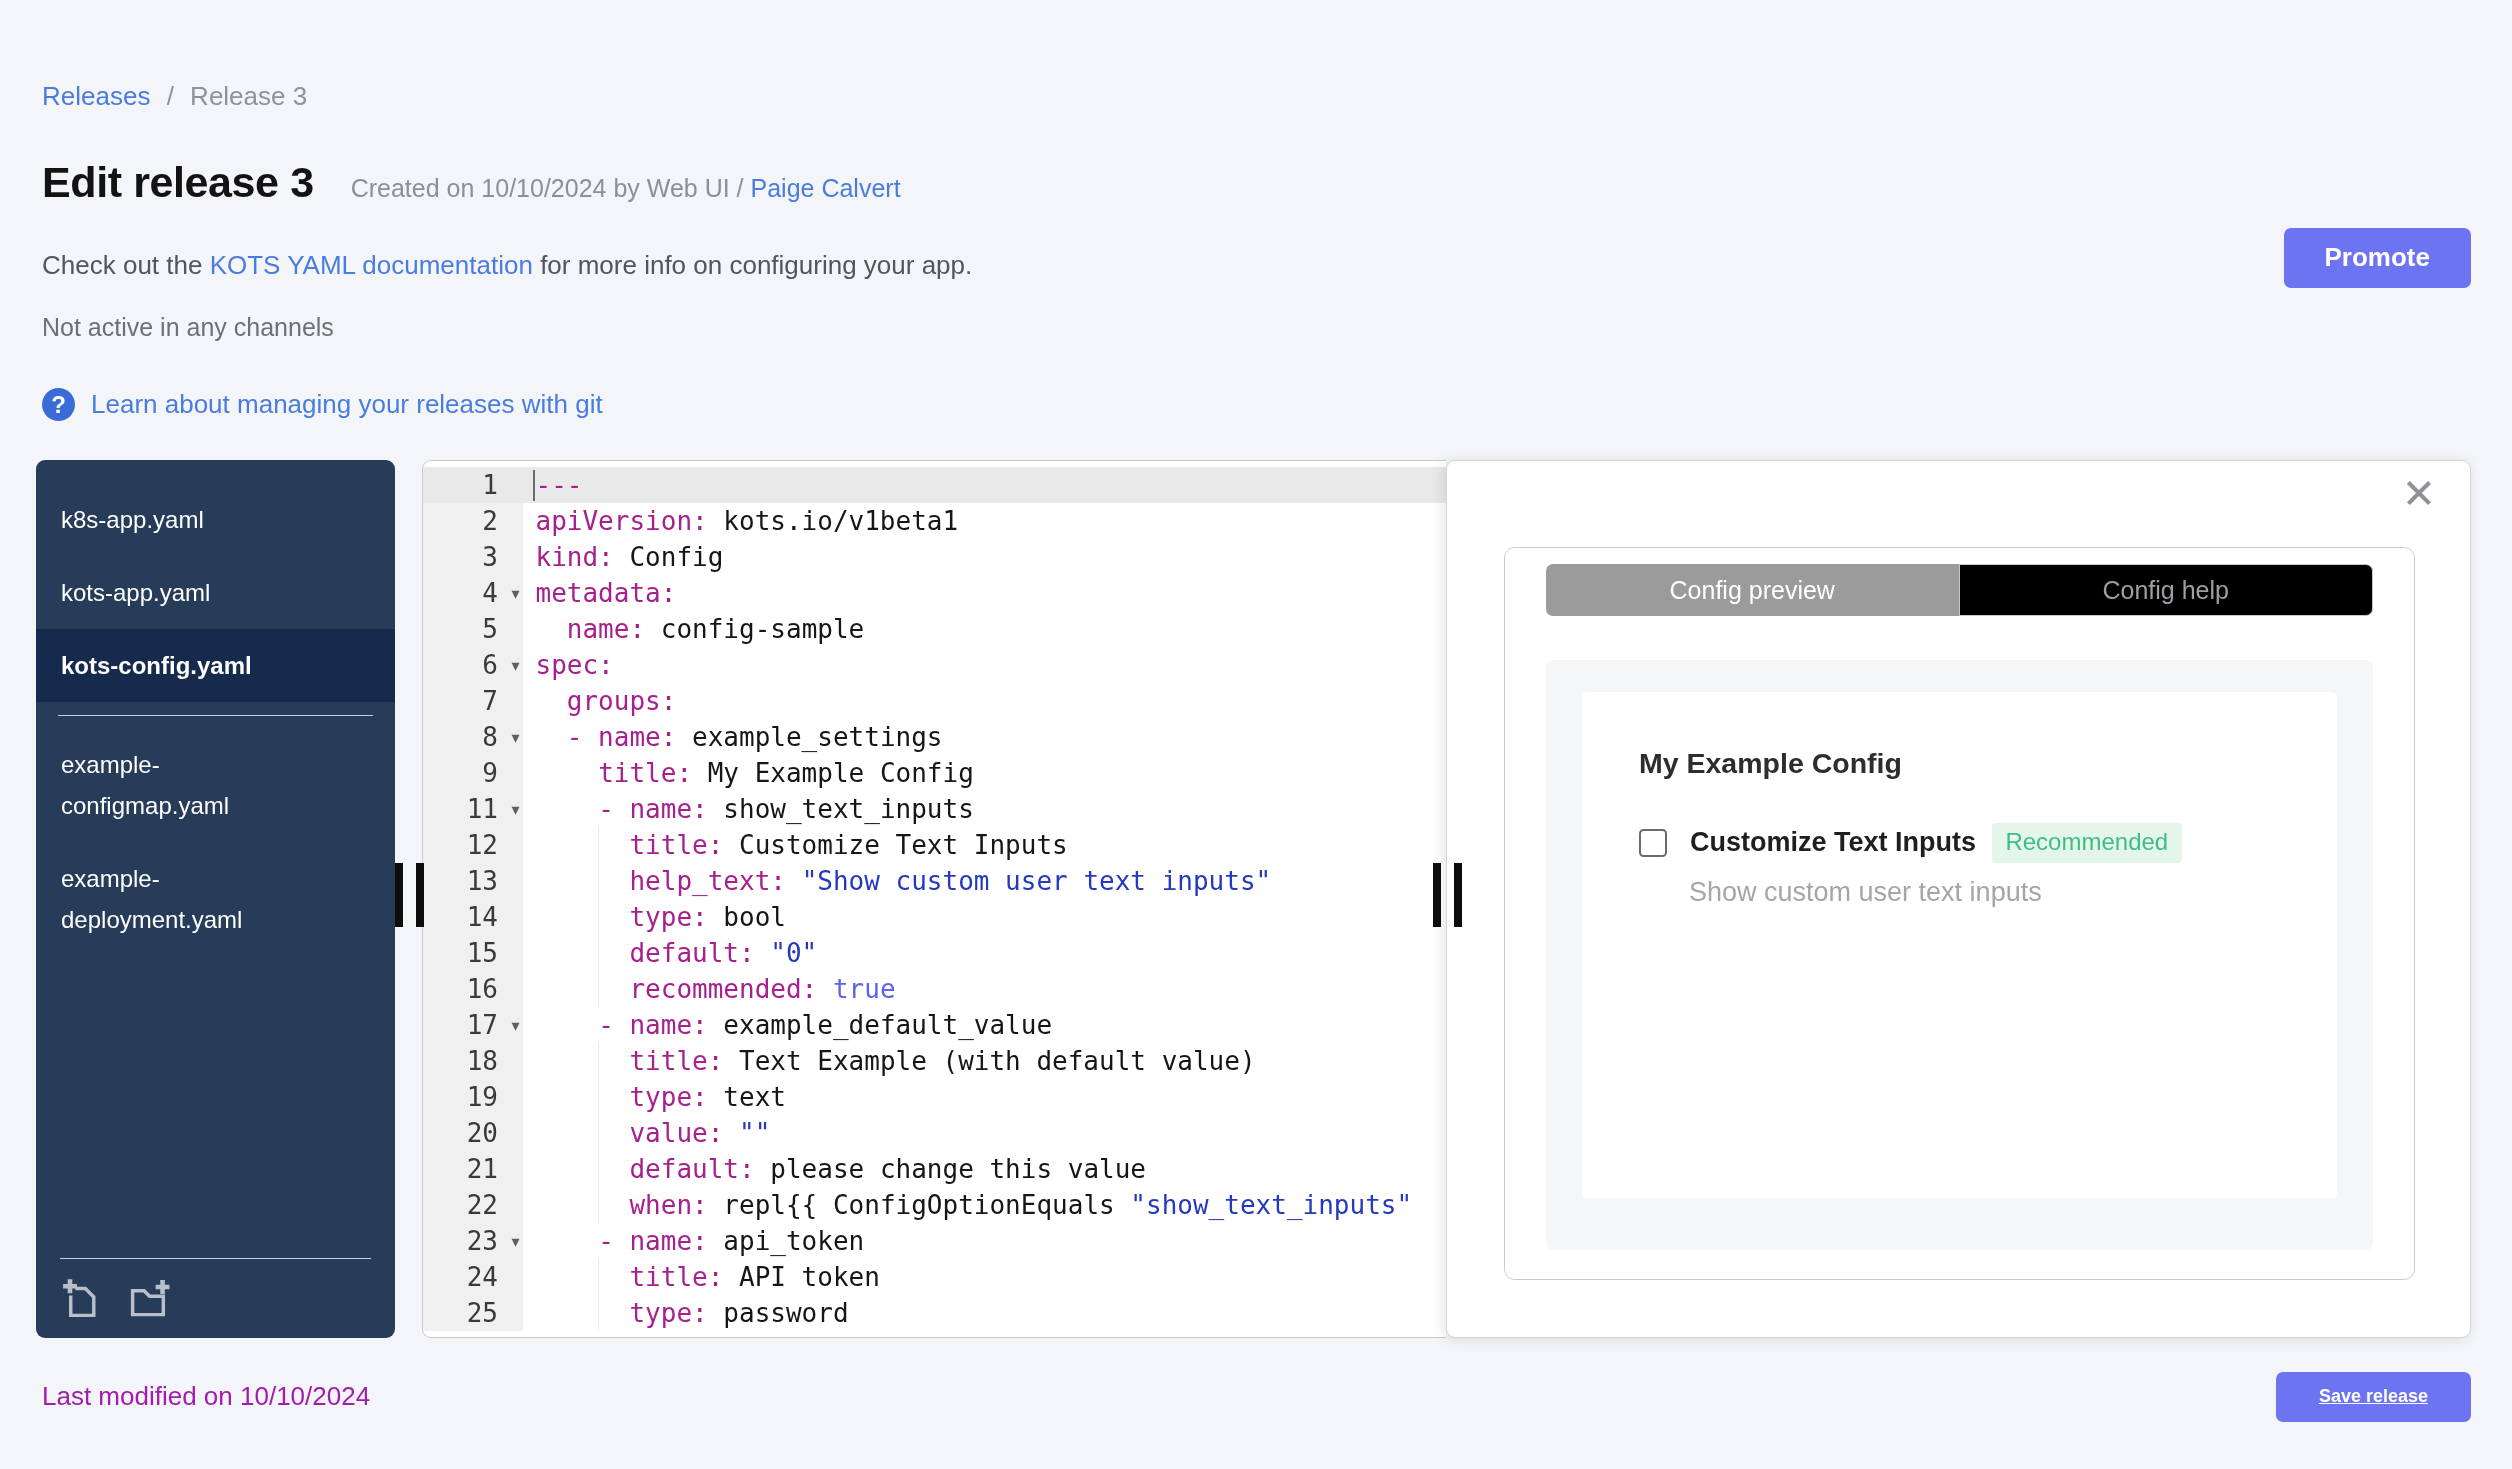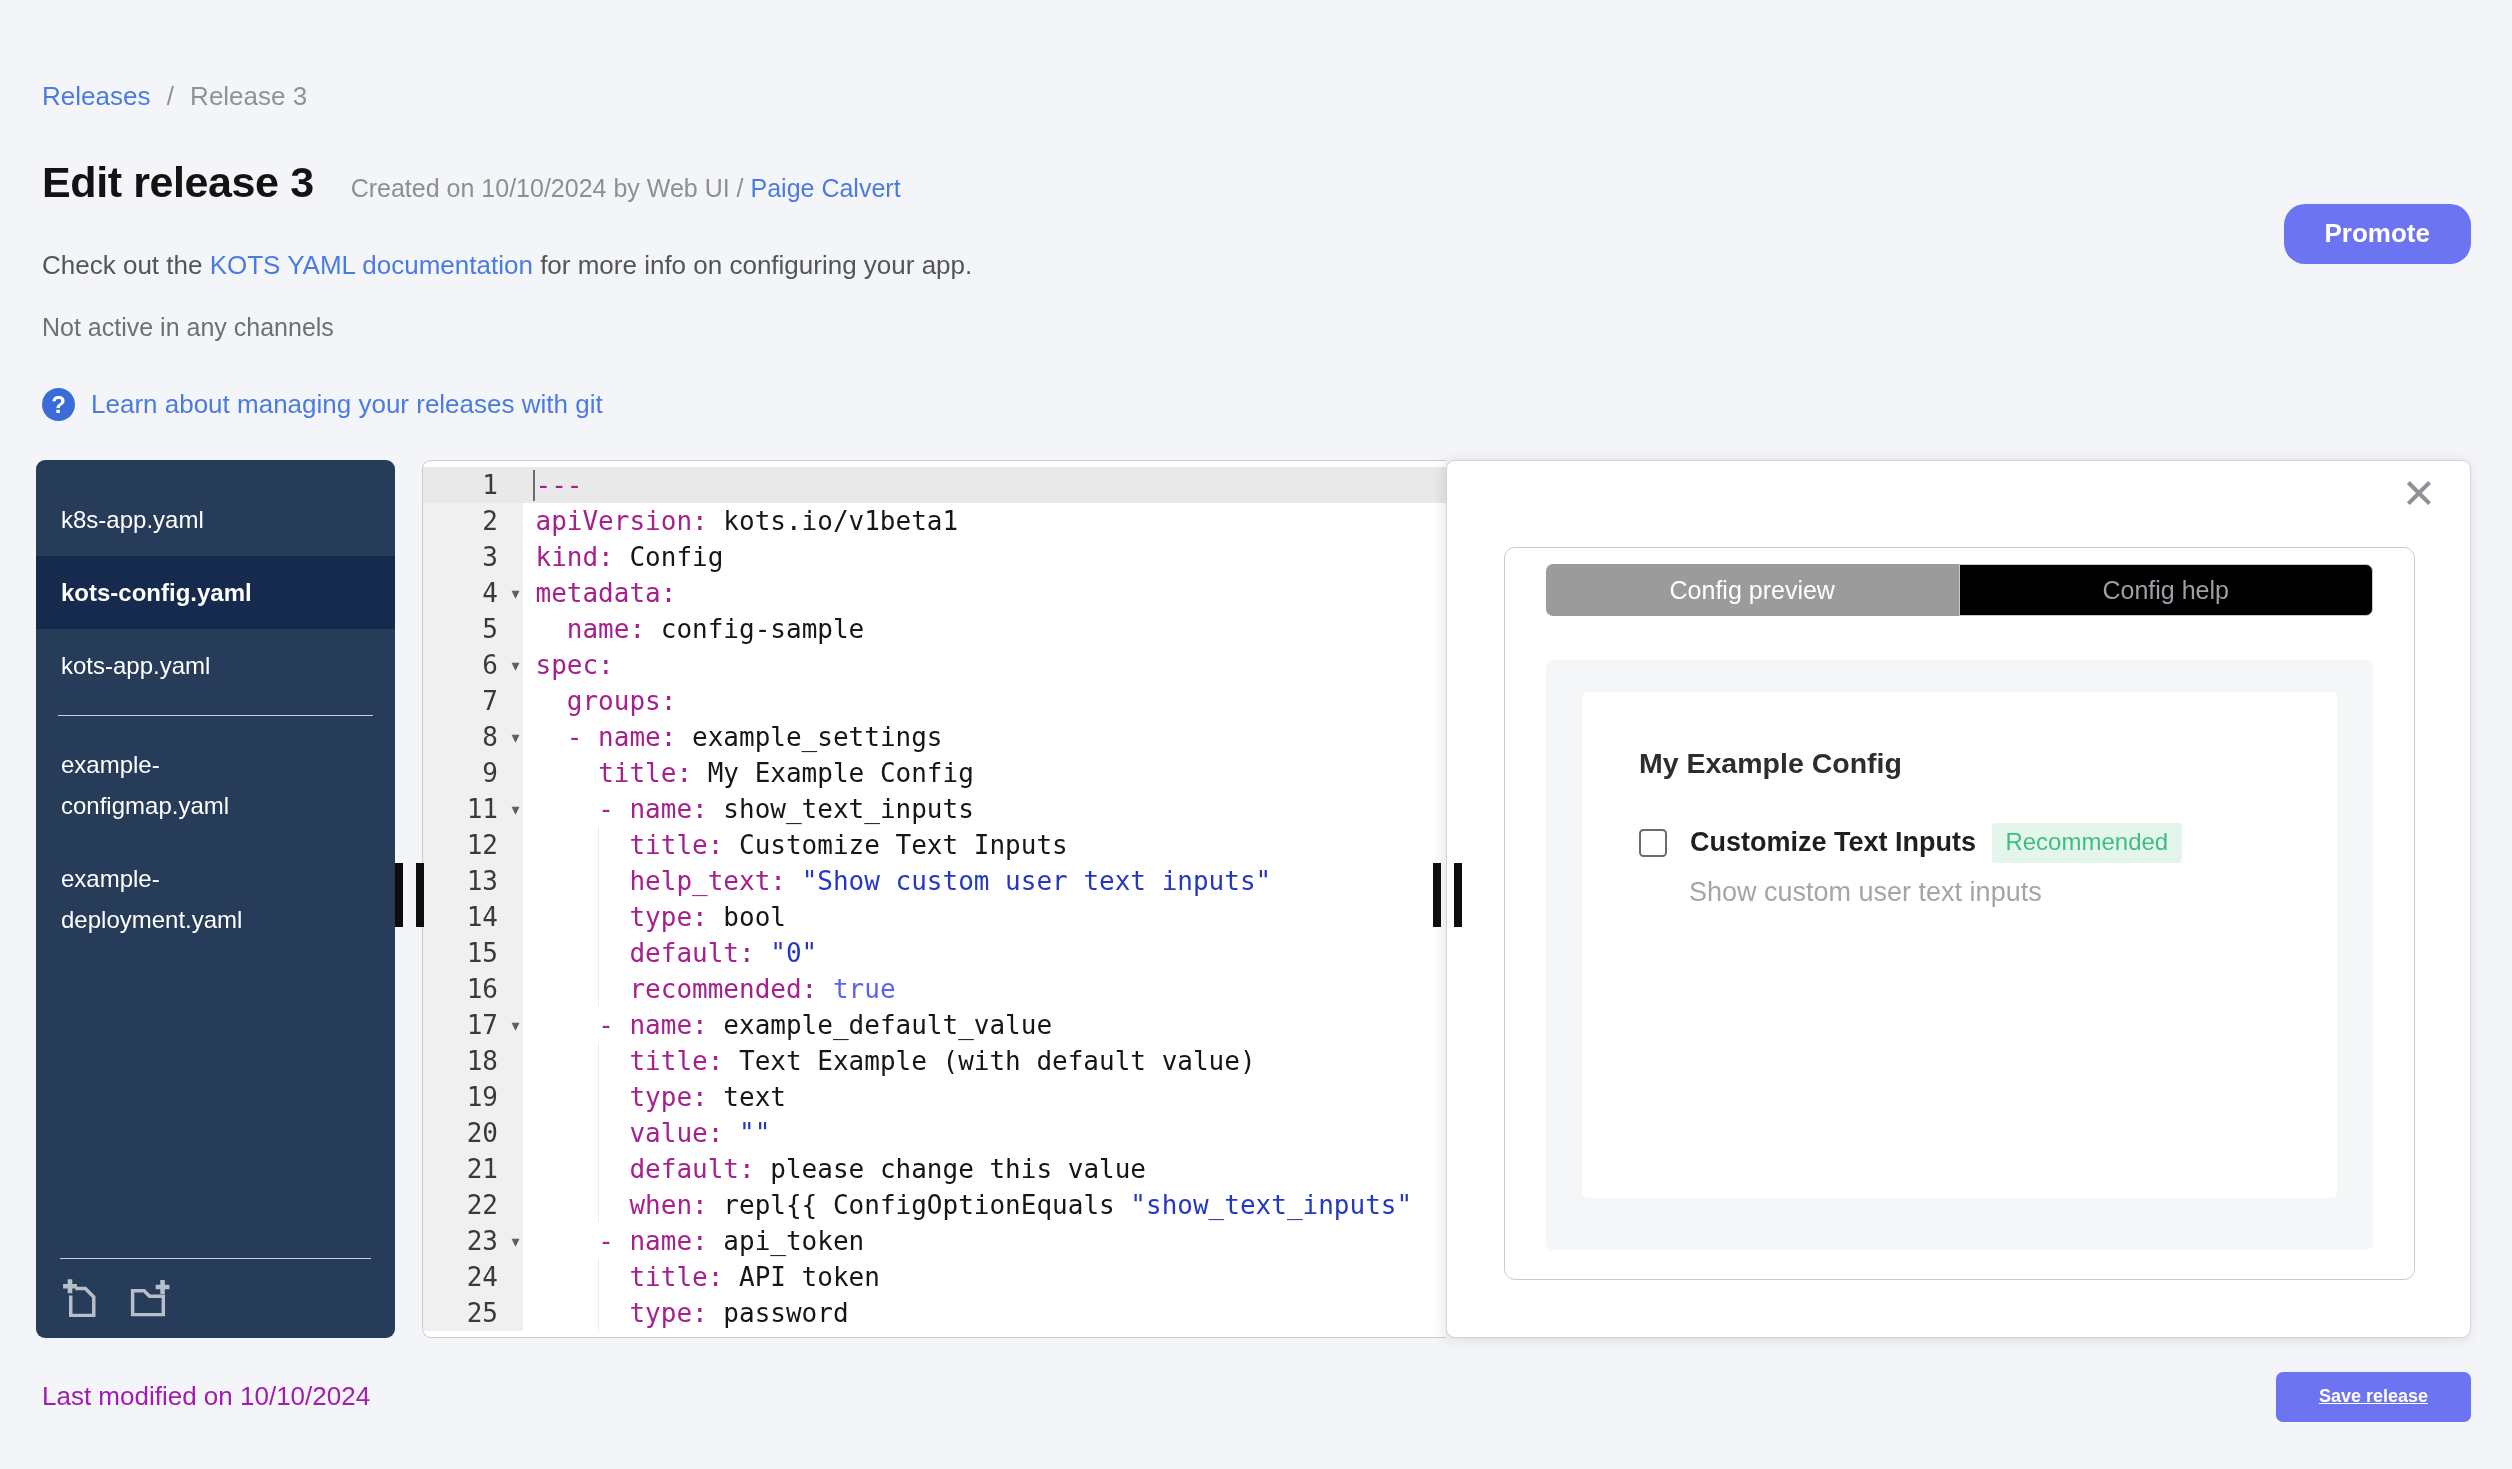--- a/index.html
+++ b/index.html
@@ -17,21 +17,21 @@
   .breadcrumb .sep{color:#8f9094;margin:0 9px;}
   .crumb-current{color:#909296;}
 
   
   .title-row{display:flex;align-items:baseline;gap:37px;}
   .title-row h1{margin:0;font-size:43px;font-weight:700;color:#131313;letter-spacing:-0.4px;}
   .created{font-size:25px;color:#8d8f94;}
 
   .btn{border:none;border-radius:7.1px;background:var(--accent,#6c74f2);color:#fff;
        font-family:inherit;font-weight:700;cursor:pointer;}
-  .promote{position:absolute;top:204px;right:41px;font-size:26px;padding:14.3px 41px;border-radius:21px;}
+  .promote{position:absolute;top:228px;right:41px;font-size:26px;padding:14.3px 41px;}
 
   .docs-line{margin-top:43px;font-size:26px;color:#53555a;}
   .status-line{margin-top:32px;font-size:25px;color:#6e7074;}
 
   .git-row{margin-top:46px;display:flex;align-items:center;gap:16px;}
   .help-icon{width:33px;height:33px;border-radius:50%;background:var(--help-icon,#3b6bd6);
     color:#fff;font-size:24px;font-weight:700;display:flex;align-items:center;justify-content:center;}
   .git-link{font-size:26px;}
 
   
@@ -130,22 +130,22 @@
   <div class="git-row hpad">
     <span class="help-icon">?</span>
     <a class="git-link">Learn about managing your releases with git</a>
   </div>
 
   <div class="main">
 
     <aside class="sidebar">
       <div>
           <div class="file-item">k8s-app.yaml</div>
+          <div class="file-item">kots-app.yaml</div>
           <div class="file-item selected">kots-config.yaml</div>
-          <div class="file-item">kots-app.yaml</div>
         </div>
       <div class="side-divider"></div>
       <div>
           <div class="file-item">example-
 configmap.yaml</div>
           <div class="file-item">example-
 deployment.yaml</div>
         </div>
       <div class="side-footer">
         <div class="side-divider"></div>

